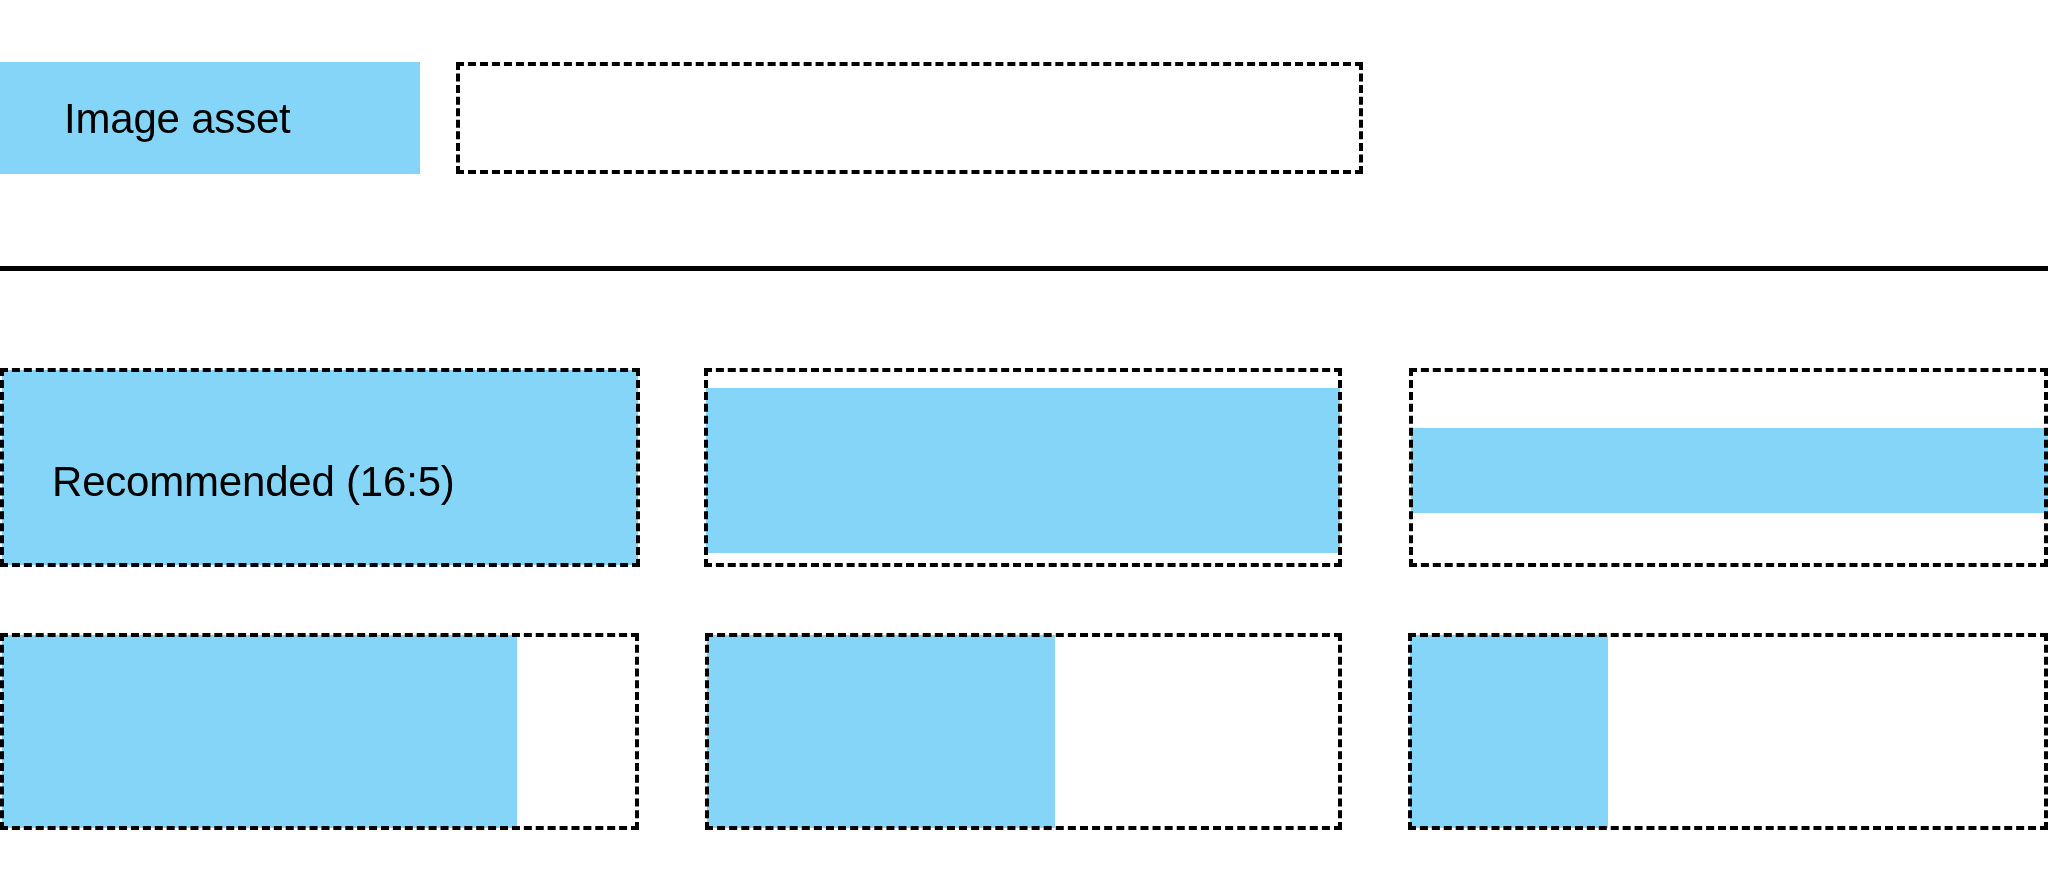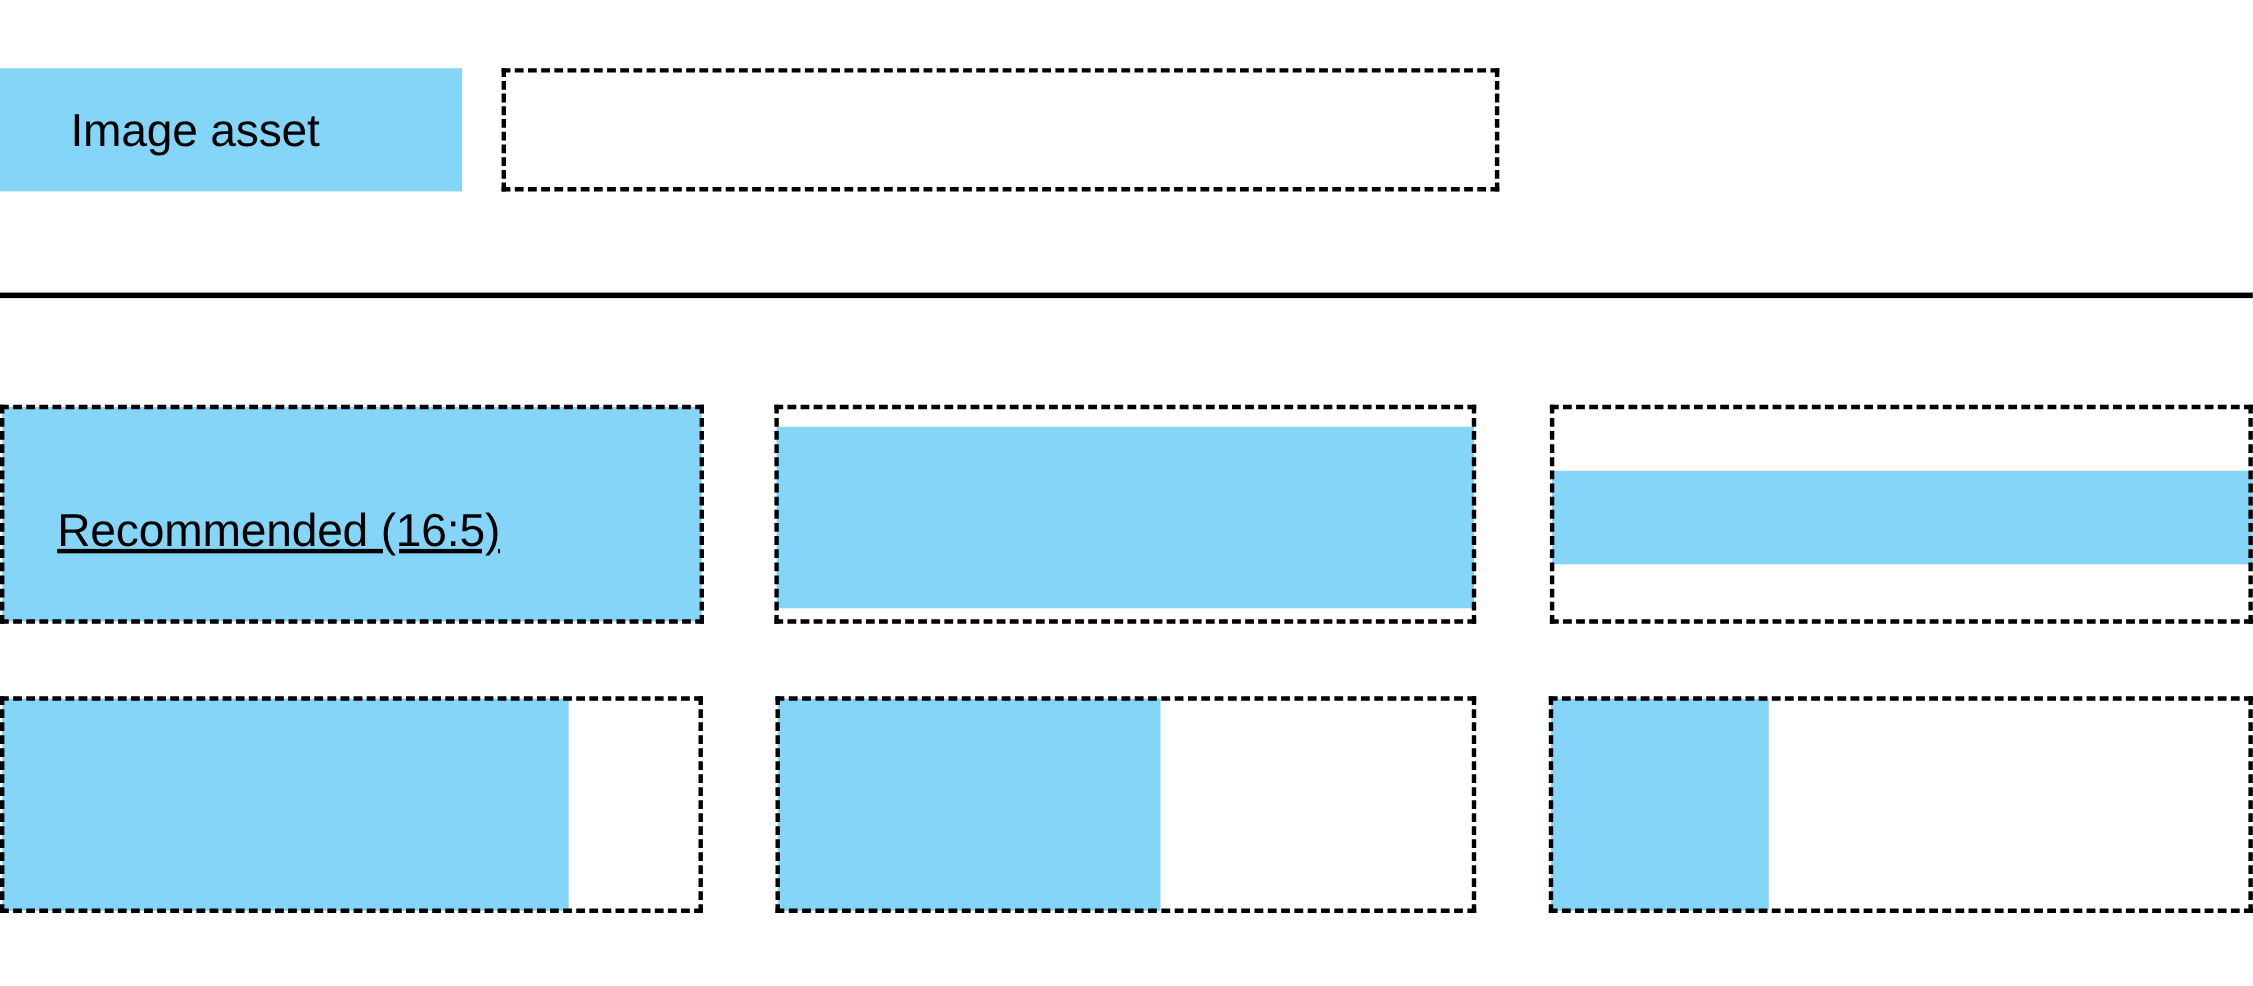--- a/index.html
+++ b/index.html
@@ -84,21 +84,21 @@
 
   
   #ratio-frame-1 { left: 0px;    top: 368px; width: 640px; height: 199px; }
   #ratio-frame-2 { left: 704px;  top: 368px; width: 638px; height: 199px; }
   #ratio-frame-3 { left: 1409px; top: 368px; width: 639px; height: 199px; }
 
   #ratio-fill-1 { left: 2px;    top: 370px; width: 636px; height: 195px; }
   #ratio-fill-2 { left: 706px;  top: 388px; width: 634px; height: 165px; }
   #ratio-fill-3 { left: 1411px; top: 428px; width: 637px; height: 85px;  }
 
-  #ratio-label-1 { left: 52px; top: 461px; text-decoration: underline; }
+  #ratio-label-1 { left: 52px; top: 461px; }
 
   
   #crop-frame-1 { left: 0px;    top: 633px; width: 639px; height: 197px; }
   #crop-frame-2 { left: 705px;  top: 633px; width: 637px; height: 197px; }
   #crop-frame-3 { left: 1408px; top: 633px; width: 640px; height: 197px; }
 
   #crop-fill-1 { left: 2px;    top: 635px; width: 515px; height: 193px; }
   #crop-fill-2 { left: 707px;  top: 635px; width: 348px; height: 193px; }
   #crop-fill-3 { left: 1410px; top: 635px; width: 198px; height: 193px; }
 </style>

